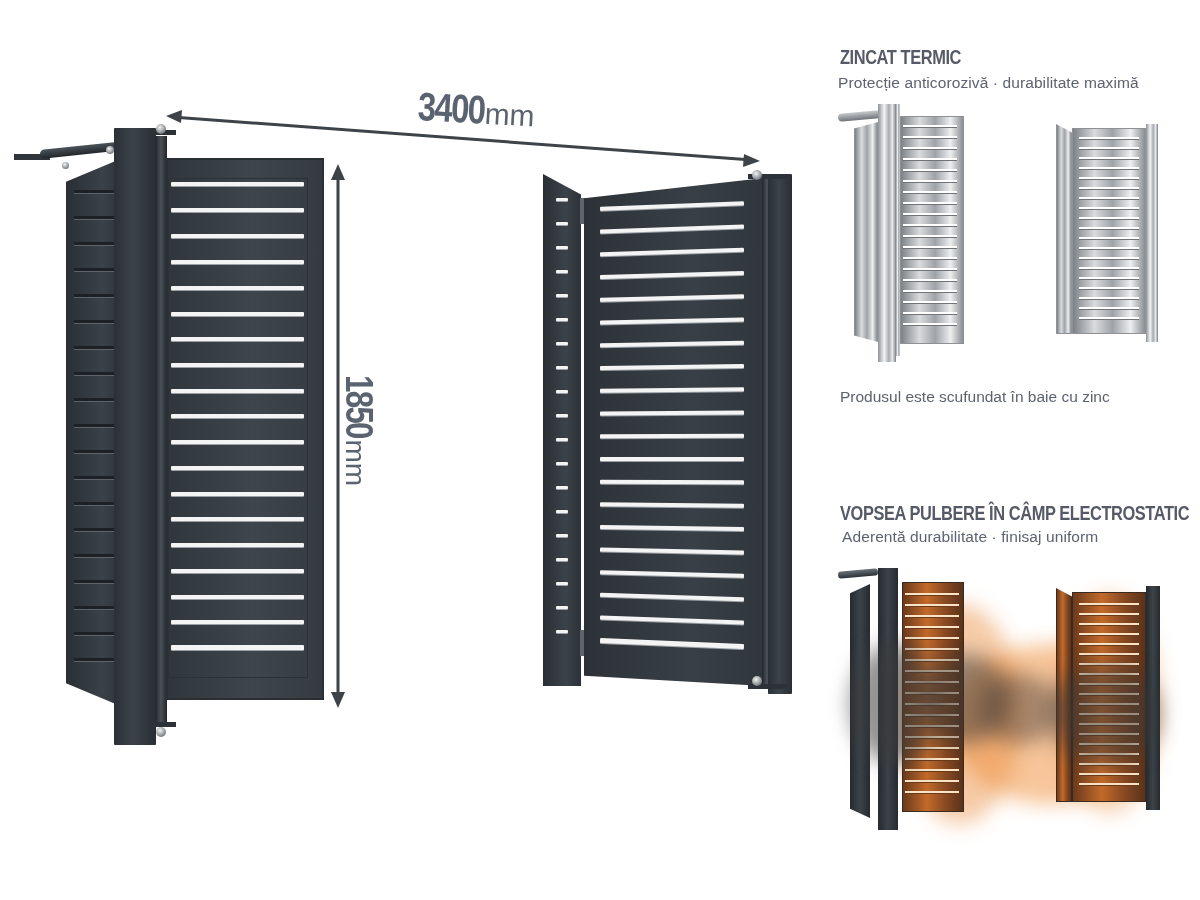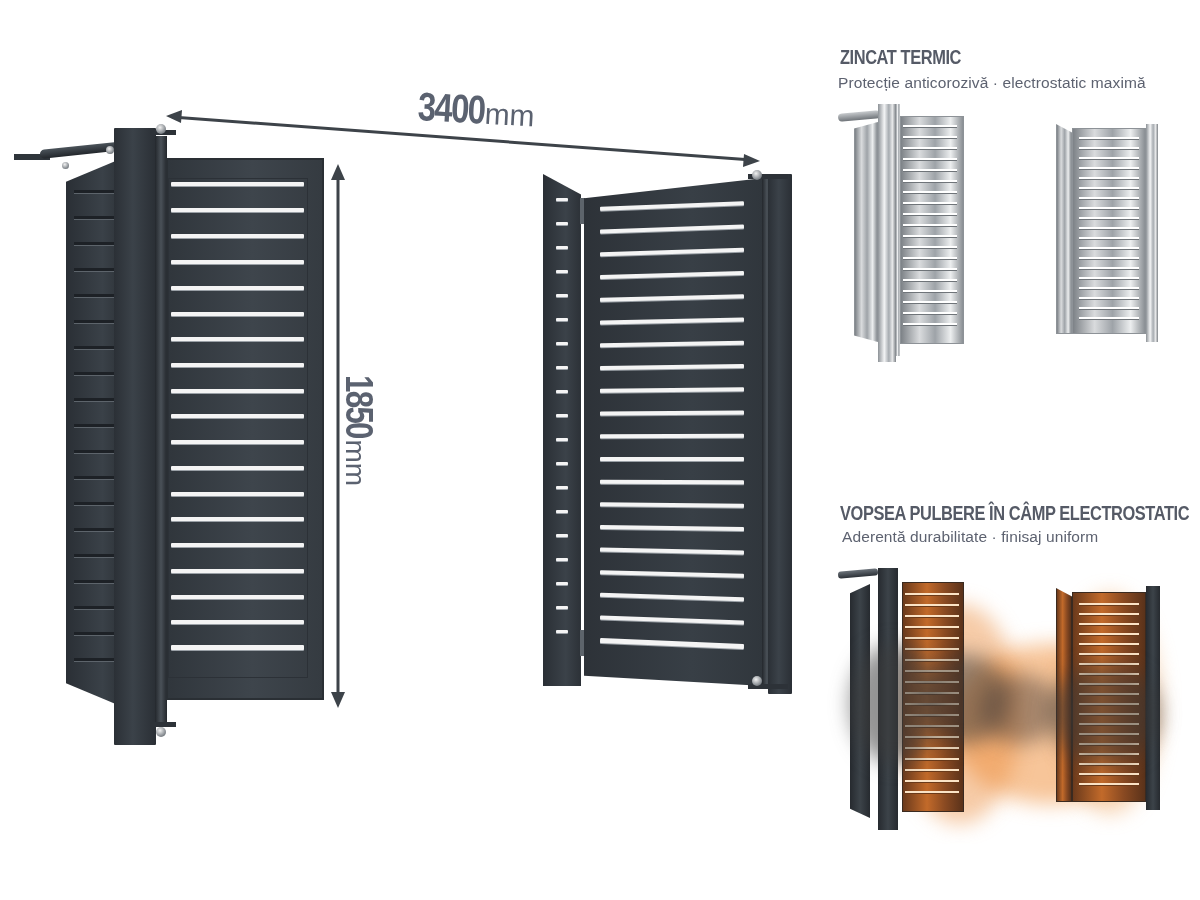--- a/index.html
+++ b/index.html
@@ -237,21 +237,21 @@
   <div class="abs hinge-rail" style="left:222px;top:16px;width:10px;height:512px;"></div>
   <div class="abs post" style="left:228px;top:14px;width:24px;height:520px;"></div>
   <div class="abs plate" style="left:208px;top:14px;width:40px;"></div>
   <div class="abs bolt" style="left:212px;top:10px;"></div>
   <div class="abs plate" style="left:208px;top:524px;width:40px;"></div>
   <div class="abs bolt" style="left:212px;top:516px;"></div>
 </div>
 
 <div class="abs" style="left:838px;top:46px;width:360px;height:370px;">
   <div class="abs section-title" style="left:2px;top:0;">ZINCAT TERMIC</div>
-  <div class="abs section-sub" style="left:0;top:28px;">Protecție anticorozivă · electrostatic maximă</div>
+  <div class="abs section-sub" style="left:0;top:28px;">Protecție anticorozivă · durabilitate maximă</div>
 
   <div class="abs" style="left:-28px;top:52px;width:380px;height:270px;">
 
     <div class="abs" style="left:28px;top:14px;width:42px;height:8px;background:linear-gradient(#c7cacd,#6f7479);border-radius:4px;transform:rotate(-5deg);"></div>
     <div class="abs zinc-panel" style="left:44px;top:24px;width:24px;height:220px;clip-path:polygon(0 3%,100% 0,100% 100%,0 97%);"></div>
     <div class="abs zinc-post" style="left:68px;top:6px;width:18px;height:258px;"></div>
     <div class="abs zinc-post" style="left:86px;top:6px;width:4px;height:252px;"></div>
     <div class="abs zinc-panel" style="left:90px;top:18px;width:64px;height:228px;">
       <div class="zinc-slot" style="left:2px;top:8px;width:54px;"></div>
       <div class="zinc-slot" style="left:2px;top:19px;width:54px;"></div>
@@ -292,20 +292,21 @@
       <div class="zinc-slot" style="left:6px;top:138px;width:60px;"></div>
       <div class="zinc-slot" style="left:6px;top:148px;width:60px;"></div>
       <div class="zinc-slot" style="left:6px;top:158px;width:60px;"></div>
       <div class="zinc-slot" style="left:6px;top:168px;width:60px;"></div>
       <div class="zinc-slot" style="left:6px;top:178px;width:60px;"></div>
       <div class="zinc-slot" style="left:6px;top:188px;width:60px;"></div>
     </div>
     <div class="abs zinc-post" style="left:336px;top:26px;width:12px;height:218px;"></div>
   </div>
 
+  <div class="abs caption" style="left:2px;top:342px;">Produsul este scufundat în baie cu zinc</div>
 </div>
 
 <div class="abs" style="left:838px;top:502px;width:360px;height:340px;">
   <div class="abs section-title" style="left:2px;top:0;">VOPSEA PULBERE ÎN CÂMP ELECTROSTATIC</div>
   <div class="abs section-sub" style="left:4px;top:26px;">Aderentă durabilitate · finisaj uniform</div>
 
   <div class="abs" style="left:-28px;top:52px;width:380px;height:290px;overflow:hidden;">
 
     <div class="smoke" style="left:140px;top:90px;width:200px;height:160px;background:rgba(240,150,70,0.55);"></div>
     <div class="smoke" style="left:90px;top:50px;width:120px;height:220px;background:rgba(235,140,60,0.45);"></div>

